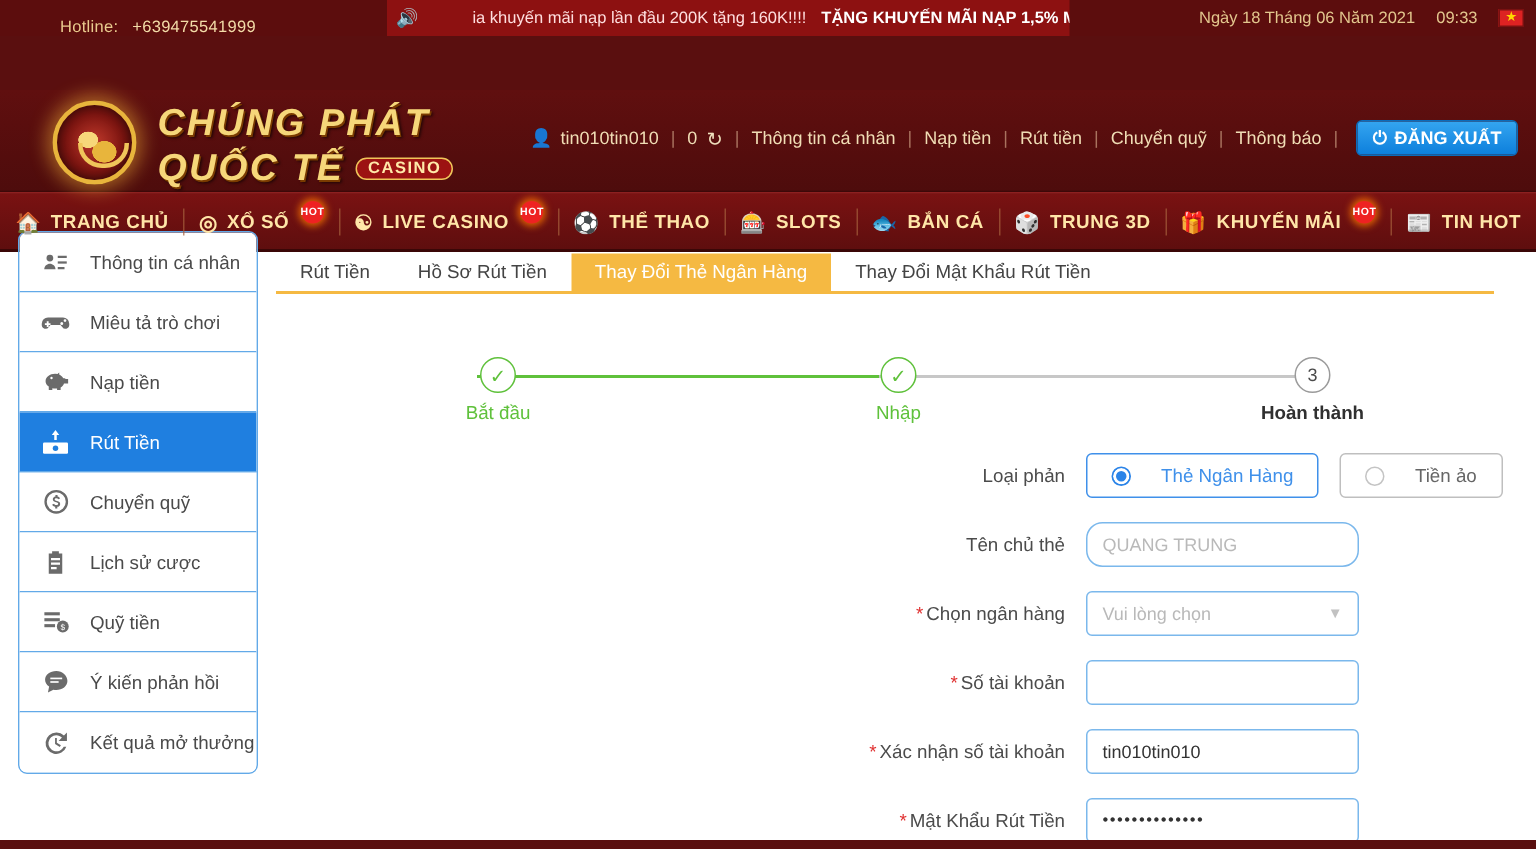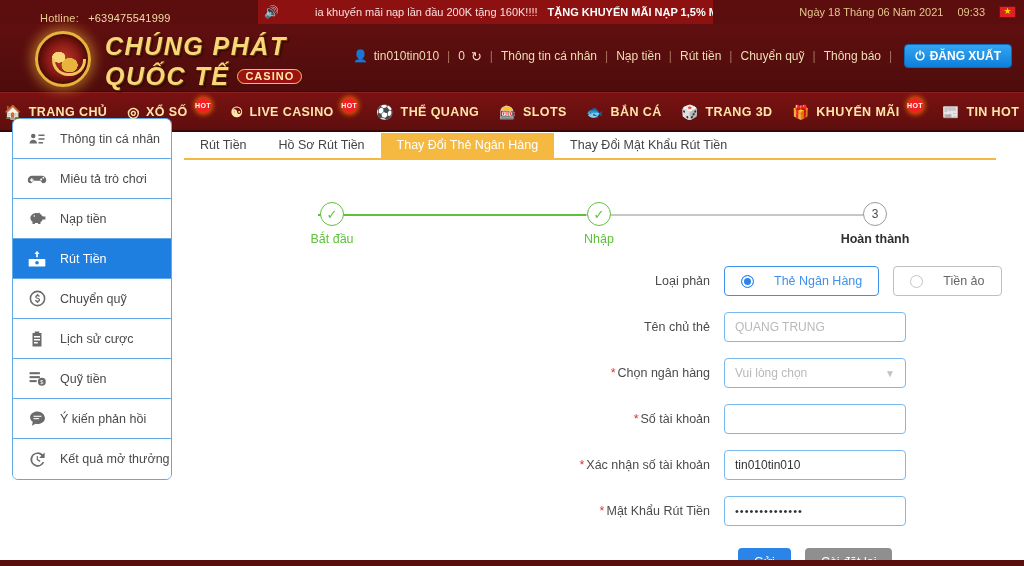--- a/index.html
+++ b/index.html
@@ -45,20 +45,21 @@
     content:"★"; position:absolute; left:50%; top:50%;
     transform: translate(-50%,-52%); color:#ffd800; font-size:9px; line-height:1;
   }
 
   
   .header {
     height: 68px; width: 100%;
     background: linear-gradient(180deg,#600f0f 0%, #4e0c0c 100%);
     position: relative;
     border-bottom: 1px solid #3d0808;
+    margin-top: 36px;
   }
   .logo { position: absolute; left: 35px; top: 4px; display:flex; align-items:center; }
   .logo-mark {
     width: 56px; height: 56px; border-radius: 50%;
     background: radial-gradient(circle at 50% 50%, #c0392b 0%, #7b1410 55%, #4b0c0a 100%);
     border: 3px solid #e8b council; border: 3px solid #e8b53c;
     box-shadow: 0 0 12px 4px rgba(255,190,60,.45), inset 0 0 8px rgba(0,0,0,.6);
     position: relative; overflow: hidden;
   }
   .logo-mark::before {
@@ -220,21 +221,21 @@
   }
   .dot.sel { border-color:#2b84e8; background:#2b84e8; box-shadow: inset 0 0 0 2px #fff; }
 
   .input {
     width: 182px; height: 30px;
     border: 1px solid #7bb8ec; border-radius: 4px;
     font-size: 12px; color:#333;
     padding: 0 10px; display:flex; align-items:center;
     background:#fff;
   }
-  .input.ph { color:#b9b9b9; }
+  .input.ph { color:#b9b9b9;border-radius:11px; }
   .input.sel-box { justify-content: space-between; }
   .chev { color:#c2c2c2; font-size: 10px; }
   .dots { letter-spacing: 1px; font-size: 11px; color:#333; }
 
   .btnrow { display:flex; gap: 14px; margin-left: 554px; margin-top: 22px; }
   .btn {
     font-size: 12.5px; color:#fff; border-radius:4px;
     padding: 7px 16px; min-width: 46px; text-align:center;
   }
   .btn.primary { background:#2b84e8; }
@@ -314,36 +315,36 @@
     </div>
     <div class="nav-div"></div>
     <div class="nav-item">
       <span class="nav-ico">☯</span>
       <span>LIVE CASINO</span>
       <span class="hotbadge">HOT</span>
     </div>
     <div class="nav-div"></div>
     <div class="nav-item">
       <span class="nav-ico">⚽</span>
-      <span>THỂ QUANG</span>
+      <span>THỂ THAO</span>
     </div>
     <div class="nav-div"></div>
     <div class="nav-item">
       <span class="nav-ico">🎰</span>
       <span>SLOTS</span>
     </div>
     <div class="nav-div"></div>
     <div class="nav-item">
       <span class="nav-ico">🐟</span>
       <span>BẮN CÁ</span>
     </div>
     <div class="nav-div"></div>
     <div class="nav-item">
       <span class="nav-ico">🎲</span>
-      <span>TRANG 3D</span>
+      <span>TRUNG 3D</span>
     </div>
     <div class="nav-div"></div>
     <div class="nav-item">
       <span class="nav-ico">🎁</span>
       <span>KHUYẾN MÃI</span>
       <span class="hotbadge">HOT</span>
     </div>
     <div class="nav-div"></div>
     <div class="nav-item">
       <span class="nav-ico">📰</span>

